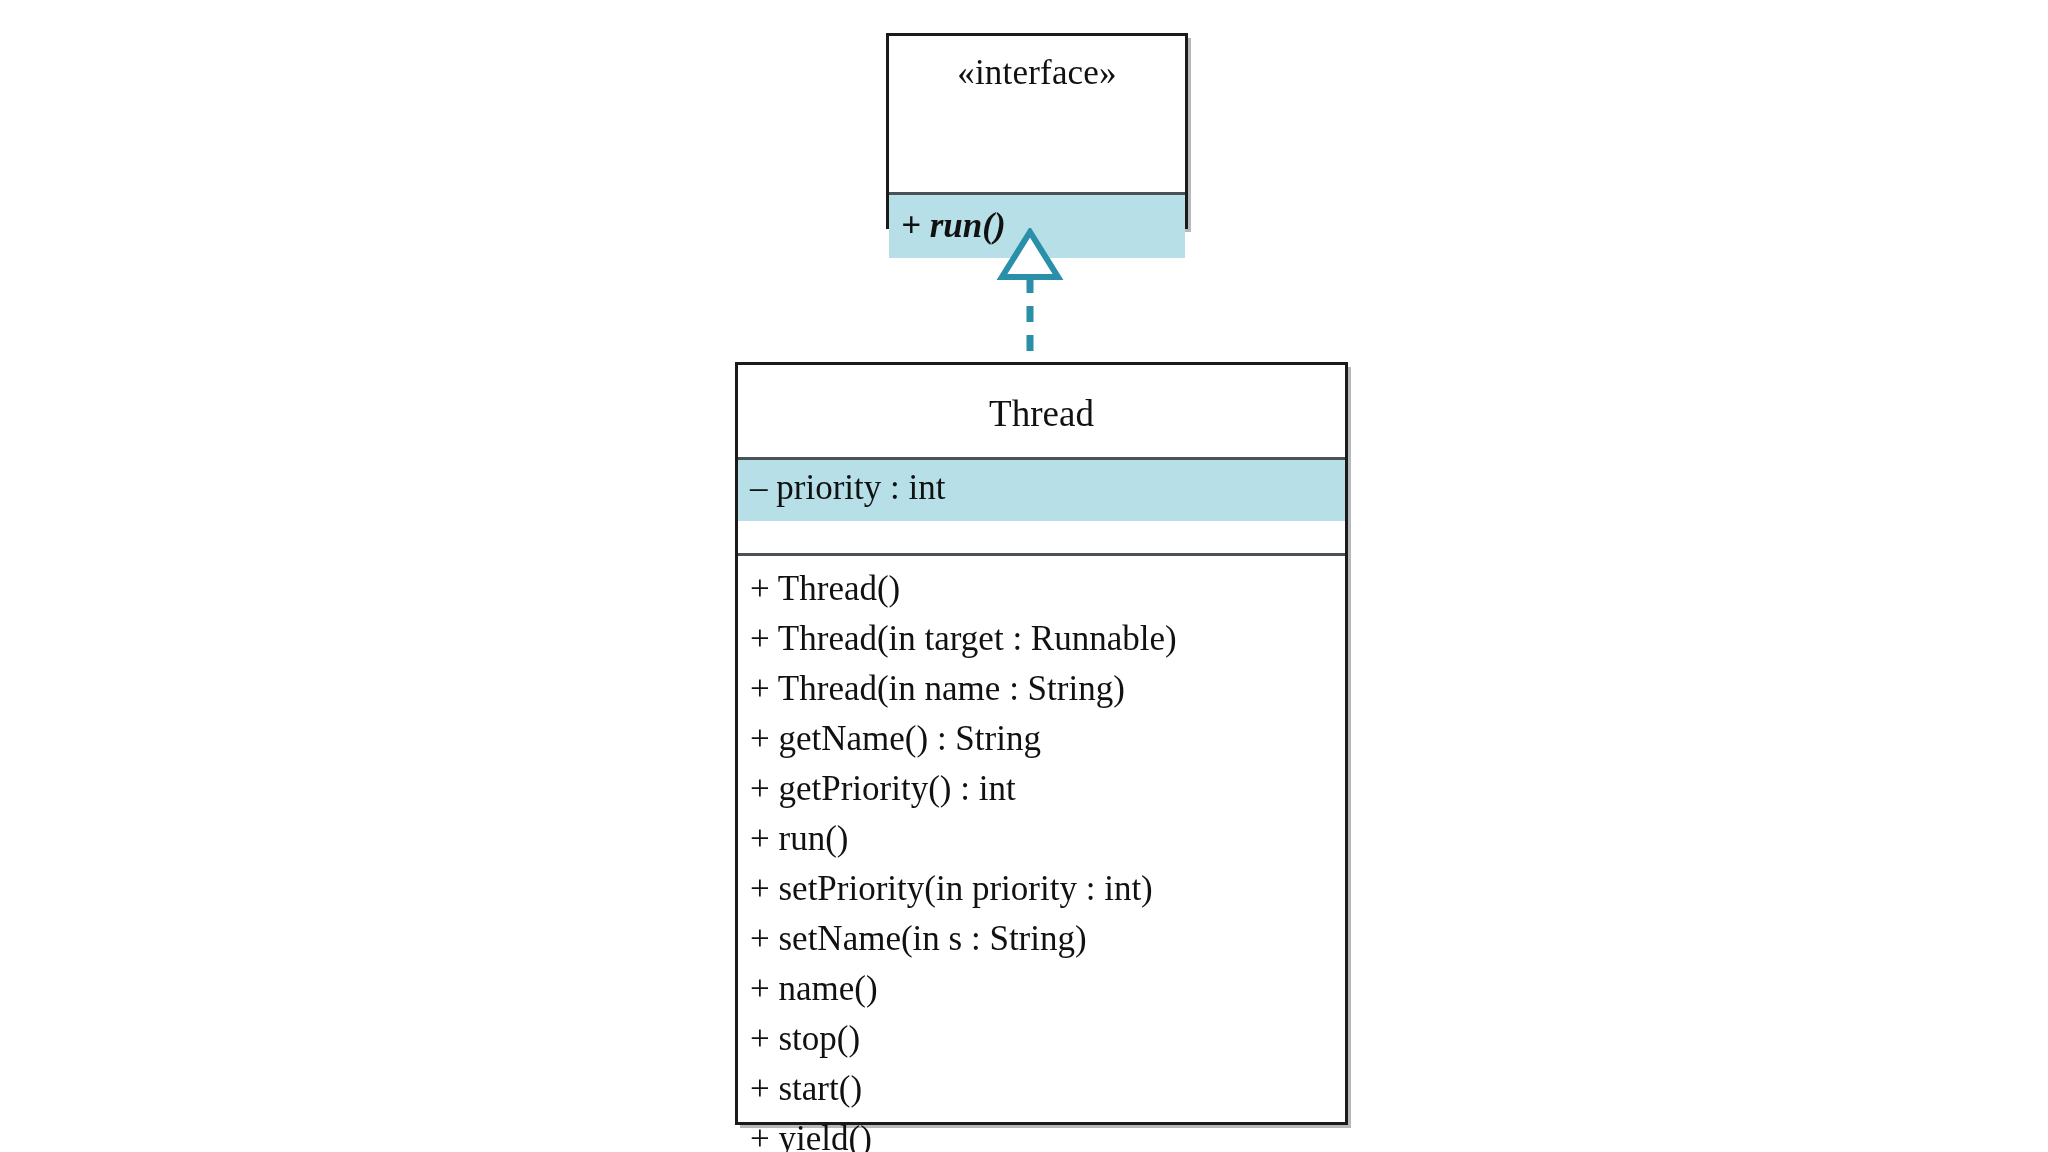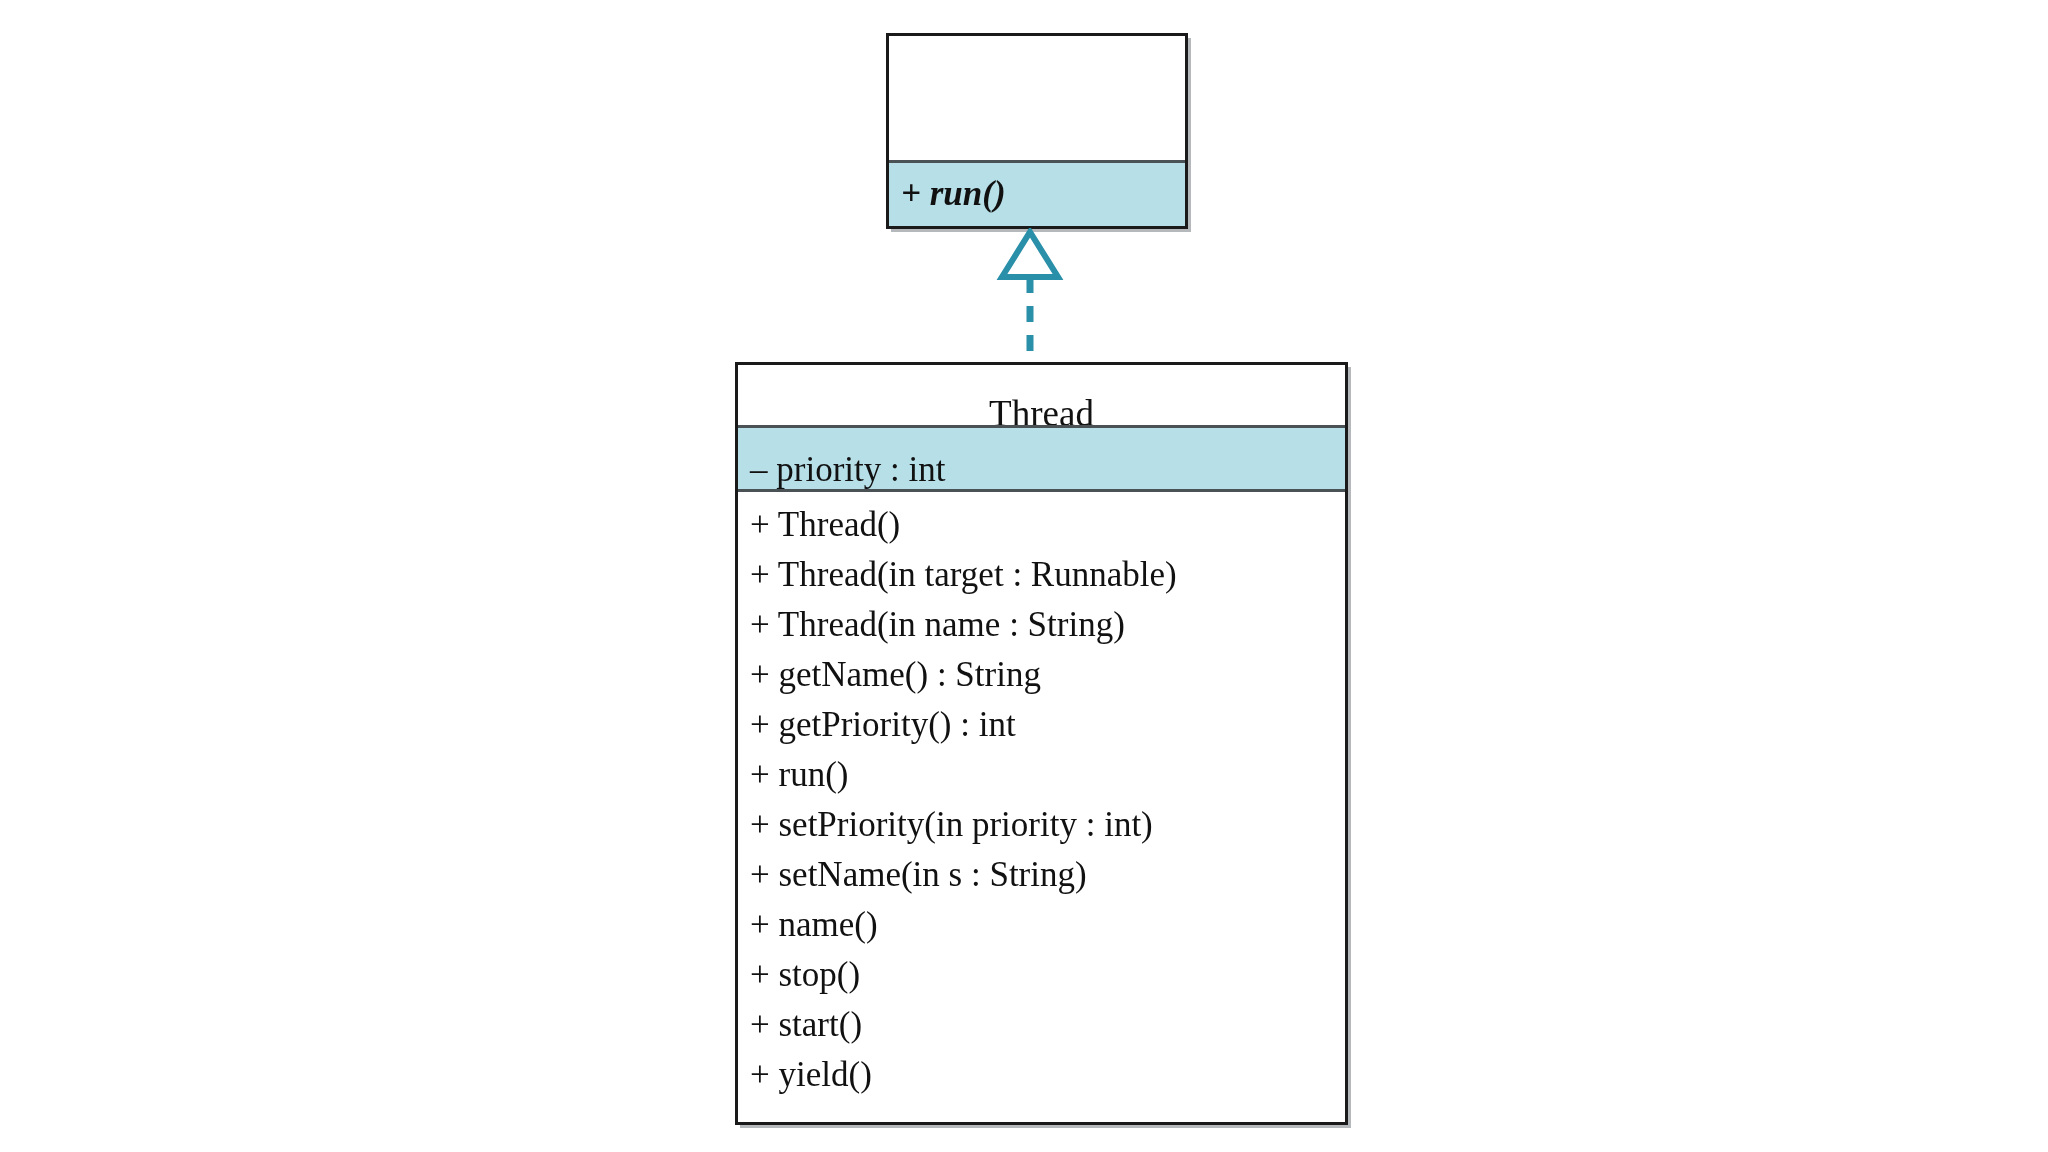--- a/index.html
+++ b/index.html
@@ -30,20 +30,21 @@
     border: 3px solid #1a1a1a;
     box-shadow: 4px 4px 0 -1px rgba(120,128,132,0.55);
   }
 
   .compartment {
     box-sizing: border-box;
     position: relative;
   }
   .compartment + .compartment {
     border-top: 3px solid #4a5256;
+    margin-top: 32px;
   }
 
   .fill-cyan {
     background: #b6dfe8;
   }
 
   
   #interface-box {
     left: 886px;
     top: 33px;
@@ -102,40 +103,41 @@
     text-align: center;
     padding-top: 23px;
   }
   .class-name {
     font-size: 37px;
     line-height: 52px;
     white-space: nowrap;
   }
   #thread-attrs-compartment {
     height: 64px;
-    padding: 17px 0 0 12px;
+    padding: 3px 0 0 12px;
   }
   #thread-ops-compartment {
     padding: 8px 6px 0 12px;
     font-family: Liberation Serif, serif;
   }
   .member {
     font-size: 35px;
     line-height: 50px;
     white-space: nowrap;
   }
 </style>
 </head>
 <body>
 
 <div class="canvas">
 
   <div class="uml-box" id="interface-box">
 
     <div class="compartment" id="interface-name-compartment">
+      <div class="stereotype">«interface»</div>
     </div>
 
     <div class="compartment fill-cyan" id="interface-ops-compartment">
       <div class="op-italic">+ run()</div>
     </div>
 
   </div>
 
   <div id="realization-arrow">
     <svg width="70" height="136" viewBox="0 0 70 136" xmlns="http://www.w3.org/2000/svg">

